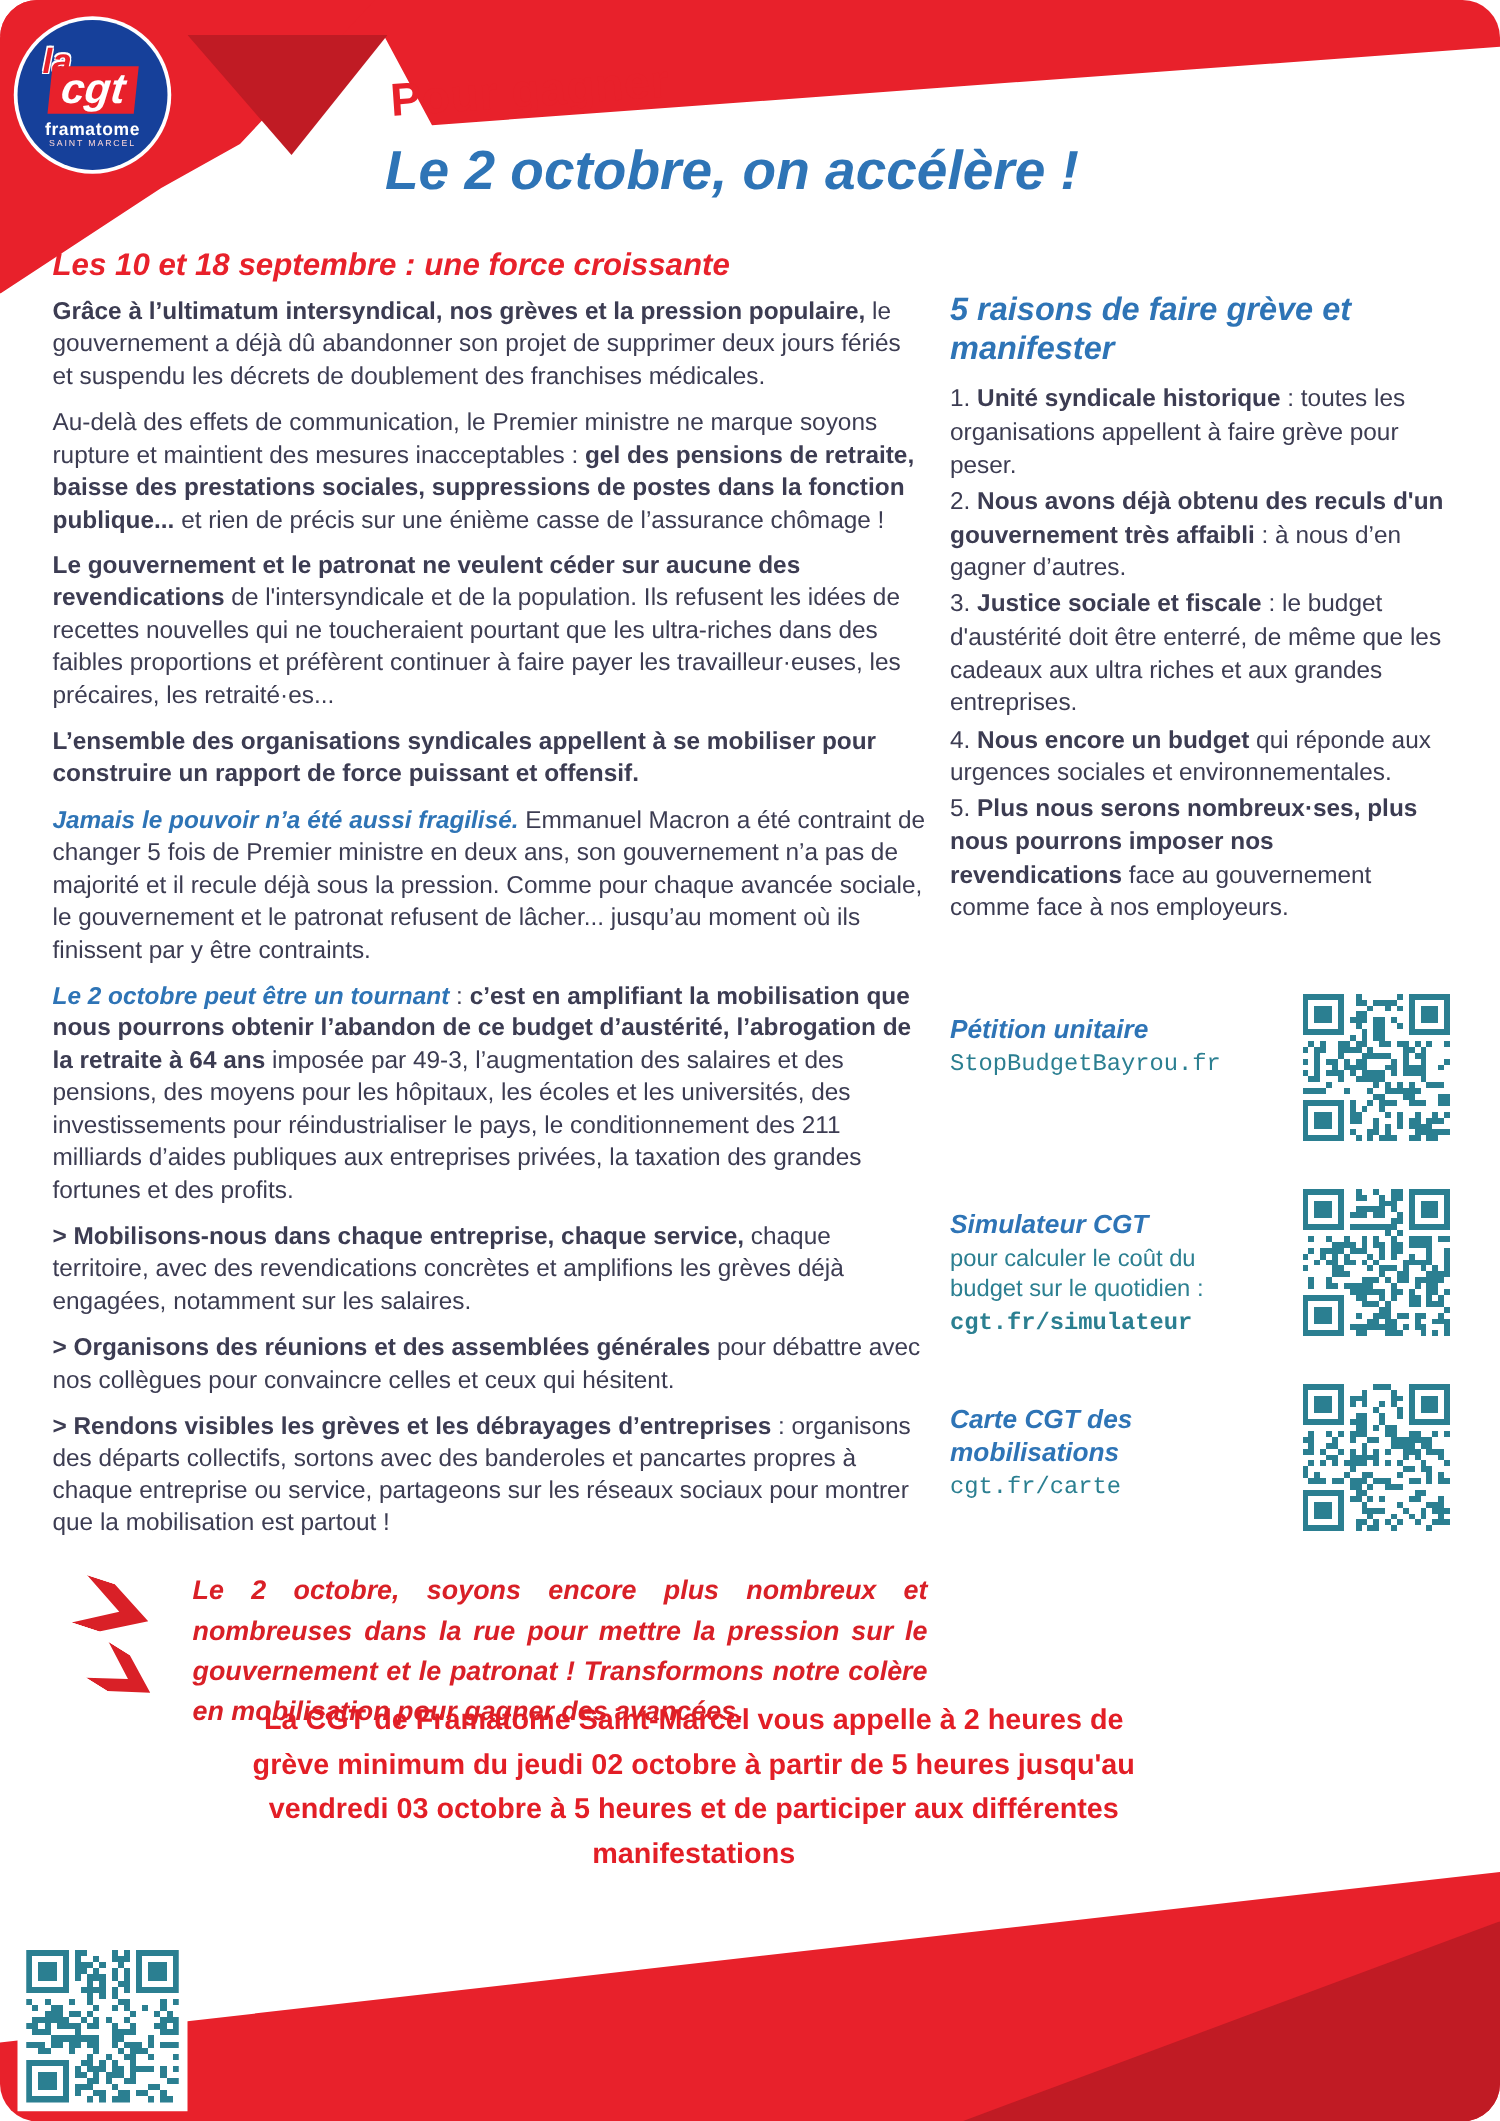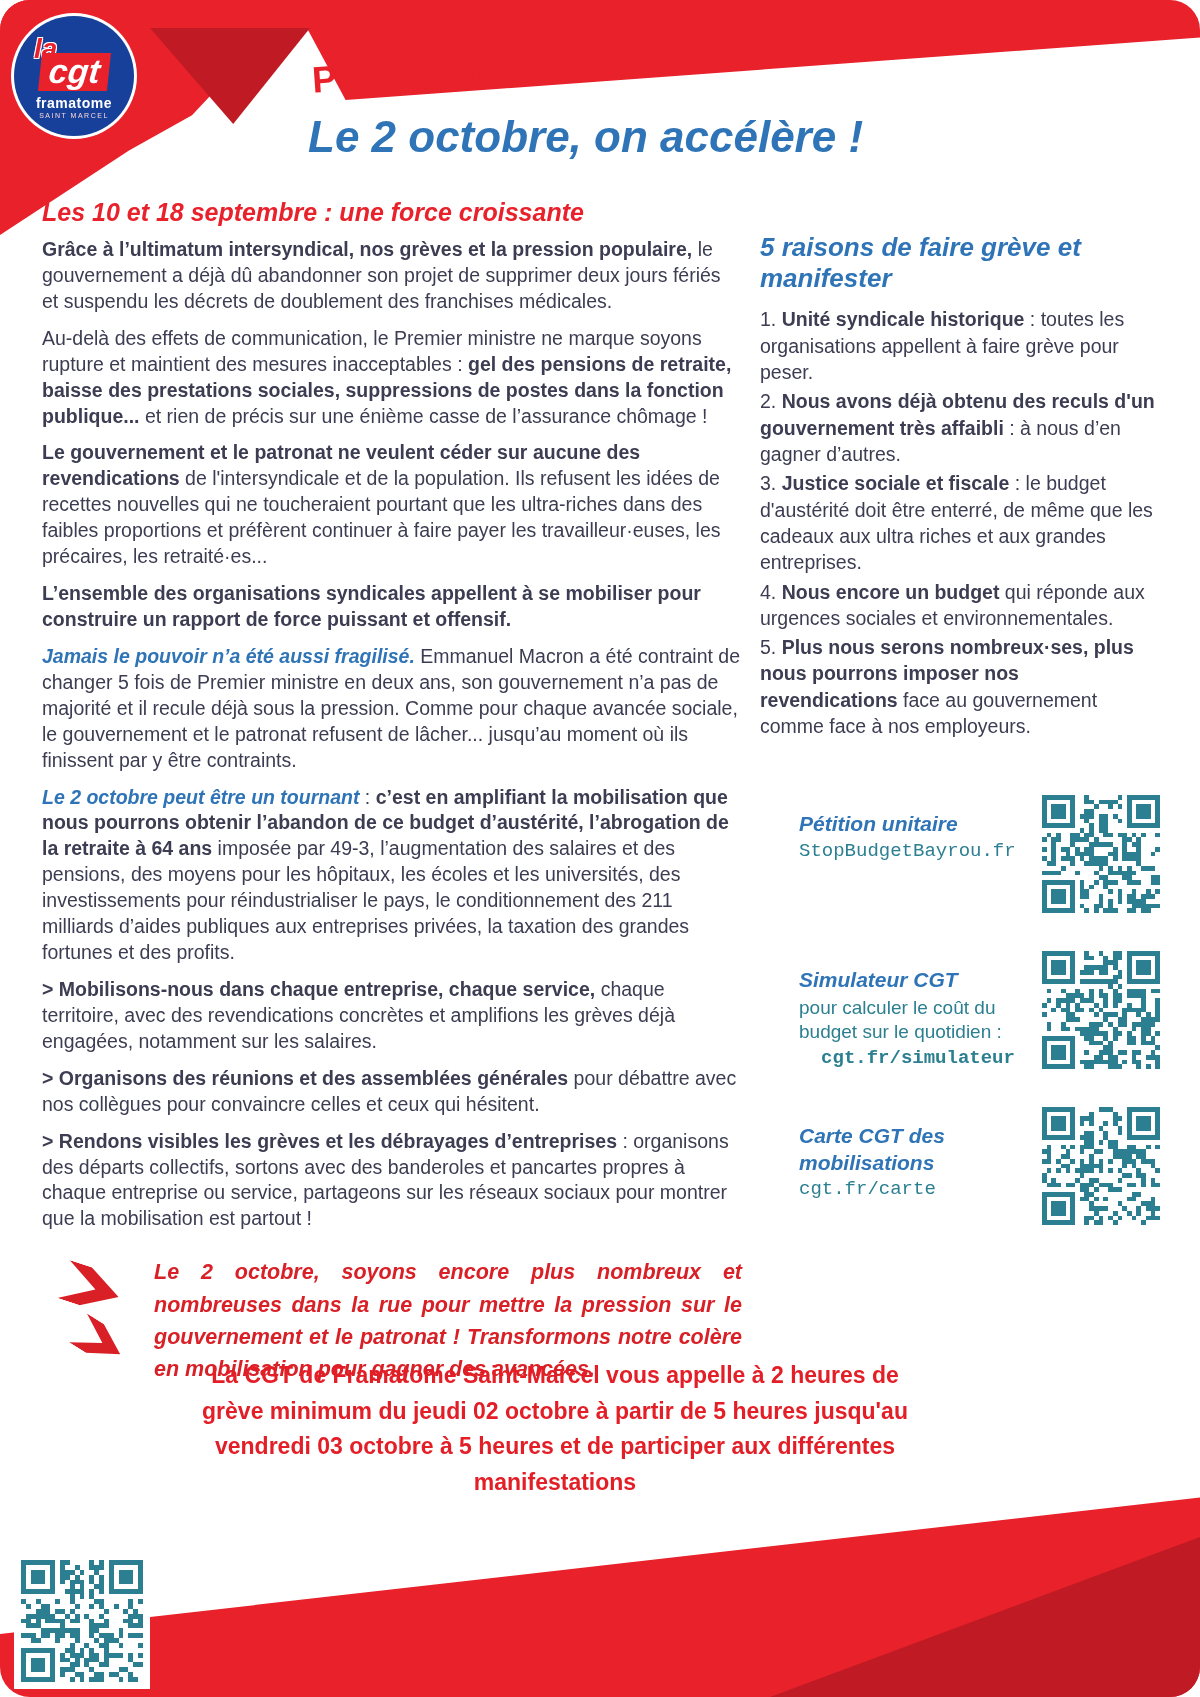--- a/index.html
+++ b/index.html
@@ -88,25 +88,25 @@
   .chev.c2 { margin-top:16px; margin-left:12px; width:50px; height:34px; transform:rotate(32deg); }
 
   
   .sidebar-heading {
     margin:0 0 12px 0; font-size:26px; font-weight:800; font-style:italic; color:#2e74b6; line-height:1.2;
   }
   .reason { margin:0 0 3px 0; font-size:19.5px; line-height:1.35; color:#3c3c52; }
 
   .qr-block { display:flex; justify-content:space-between; align-items:flex-start; margin-top:38px; }
   .qr-block.first { margin-top:56px; }
-  .qr-block .txt { width:238px; padding-top:16px;margin-left:39px; }
+  .qr-block .txt { width:238px; padding-top:16px; }
   .qr-title { color:#2e74b6; font-weight:800; font-style:italic; font-size:21px; line-height:1.25; }
   .qr-desc { color:#2b7f91; font-size:19px; line-height:1.3; margin-top:2px; }
   .qr-link { color:#2b7f91; font-size:19px; margin-top:2px; cursor:pointer;font-family:Liberation Mono, monospace; }
-  .qr-link.bold { font-weight:700;text-align:center; }
+  .qr-link.bold { font-weight:700; }
 
   .qr { width:118px; height:118px; color:#2b7f91; flex:0 0 auto; }
   .qr svg { display:block; width:100%; height:100%; }
   .qr rect:not([fill]) { fill:currentColor; }
 
   
   .footer-text {
     position:absolute; top:1358px; left:190px; width:730px; margin:0; z-index:2;
     color:#e31e26; font-weight:800; font-size:23px; line-height:1.55; text-align:center;
   }

